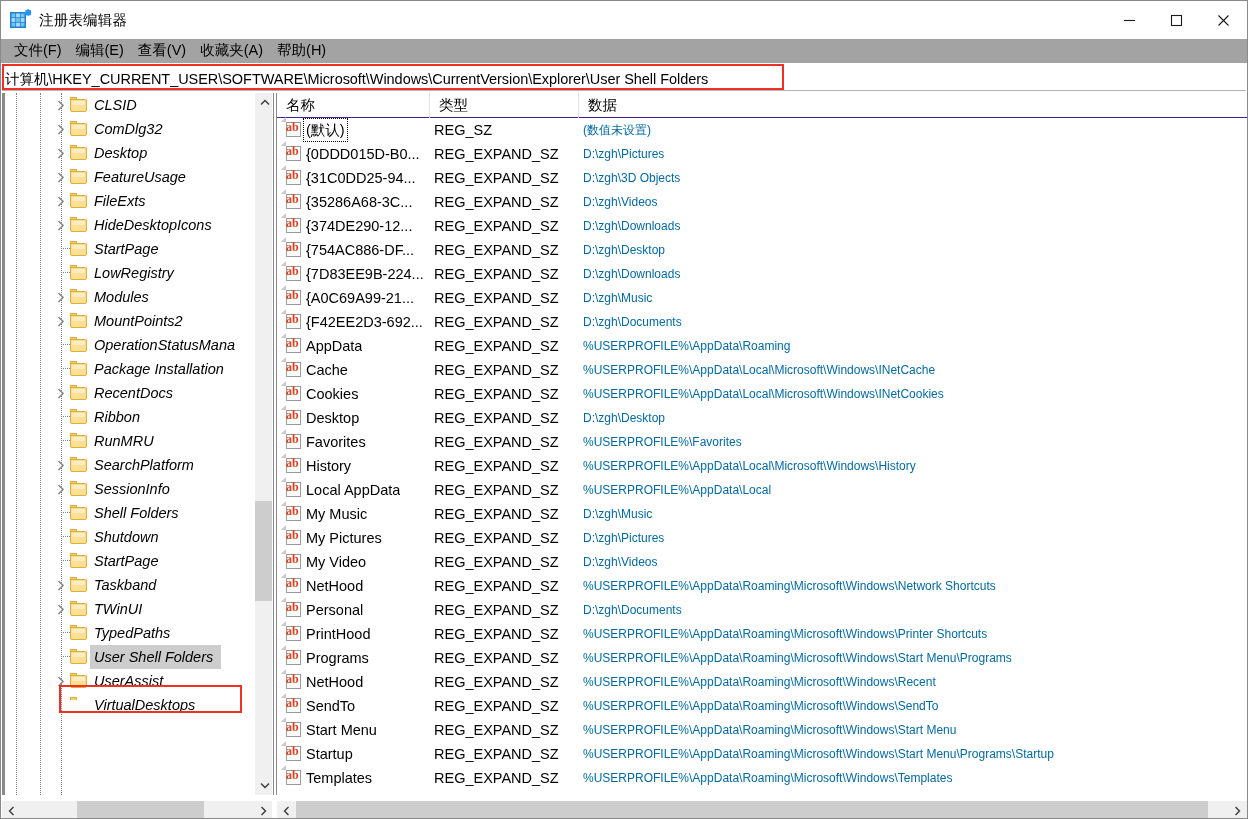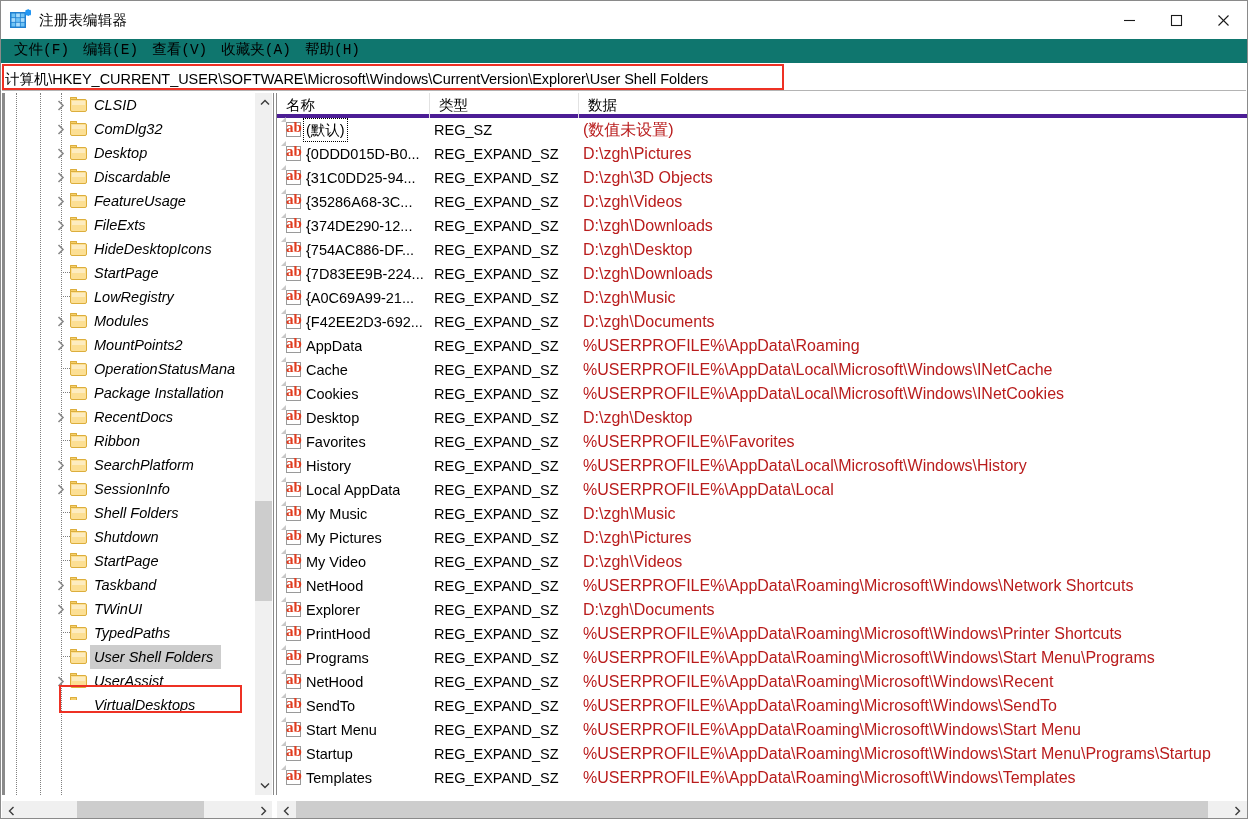--- a/index.html
+++ b/index.html
@@ -46,24 +46,23 @@
     width: 47px; height: 38px;
     display: flex; align-items: center; justify-content: center;
     background: transparent;
   }
   .winbtn svg { display: block; }
 
   
   .menubar {
     position: absolute; left: 0; top: 38px;
     width: 1246px; height: 24px;
-    background: #0f766e;
-    display: flex; 
+    background: #a3a3a3;
+    display: flex; align-items: center;
     padding-left: 6px;
-    font-family: Liberation Mono, monospace;
   }
   .menuitem {
     font-size: 14.5px;
     color: #000000;
     padding: 1px 7px 2px 7px;
     white-space: nowrap;
   }
 
   
   .addrwrap {
@@ -202,21 +201,21 @@
   .listpane {
     position: absolute; left: 275px; top: 0;
     width: 970px; height: 726px;
     background: #ffffff;
     overflow: hidden;
   }
   .listhdr {
     position: relative;
     height: 25px;
     background: #ffffff;
-    border-bottom: 4px solid #4c1d95;
+    border-bottom: 1px solid #4c1d95;
   }
   .hcell {
     position: absolute; top: 0;
     height: 25px; line-height: 25px;
     font-size: 14.5px; color: #000000;
     padding-left: 9px;
     border-right: 1px solid #e2e2e2;
     white-space: nowrap;
   }
   .hcell.c-name { left: 0;   width: 153px; }
@@ -247,41 +246,41 @@
     top: 1px;
   }
   .lrow .ctype {
     position: absolute; left: 157px; top: 0;
     height: 24px; line-height: 24px;
     font-size: 14.5px; color: #000000;
   }
   .lrow .cdata {
     position: absolute; left: 306px; top: 0;
     height: 24px; line-height: 24px;
-    font-size: 16px; color: #b91c1c;
+    font-size: 12px; color: #0369a1;
   }
 
   
   .ab-shape { position: relative; width: 16px; height: 16px; }
   .ab-shape .pg {
     position: absolute; left: 0; top: 0;
     width: 15px; height: 15px;
     background: #ffffff;
     border: 1px solid #9a9a9a;
   }
   .ab-shape .fold {
     position: absolute; right: 0px; bottom: 0px;
     width: 0; height: 0;
     border-left: 5px solid transparent;
     border-bottom: 5px solid #c8c8c8;
   }
   .ab-shape .abtxt {
     position: absolute; left: 0; top: -1px;
     width: 15px; height: 13px;
-    font-size: 15px; font-weight: bold;
+    font-size: 12px; font-weight: bold;
     color: #e03c1f;
     line-height: 13px;
     text-align: left;
     font-family: "Liberation Serif", serif;
   }
 
   
   .vscroll {
     position: absolute; top: 0;
     width: 19px;
@@ -438,29 +437,20 @@
               <span class="folder"><span class="folder-shape"><span class="tab"></span><span class="body"></span></span></span>
               <span class="tlabel">Desktop</span>
             </div>
             <div class="tnode">
               <span class="chev">
                 <svg width="8" height="11" viewBox="0 0 8 11">
                   <polyline points="1.5,1 6,5.5 1.5,10" fill="none" stroke="#8a8a8a" stroke-width="1.6"></polyline>
                 </svg>
               </span>
               <span class="folder"><span class="folder-shape"><span class="tab"></span><span class="body"></span></span></span>
-              <span class="tlabel">Discardable</span>
-            </div>
-            <div class="tnode">
-              <span class="chev">
-                <svg width="8" height="11" viewBox="0 0 8 11">
-                  <polyline points="1.5,1 6,5.5 1.5,10" fill="none" stroke="#8a8a8a" stroke-width="1.6"></polyline>
-                </svg>
-              </span>
-              <span class="folder"><span class="folder-shape"><span class="tab"></span><span class="body"></span></span></span>
               <span class="tlabel">FeatureUsage</span>
             </div>
             <div class="tnode">
               <span class="chev">
                 <svg width="8" height="11" viewBox="0 0 8 11">
                   <polyline points="1.5,1 6,5.5 1.5,10" fill="none" stroke="#8a8a8a" stroke-width="1.6"></polyline>
                 </svg>
               </span>
               <span class="folder"><span class="folder-shape"><span class="tab"></span><span class="body"></span></span></span>
               <span class="tlabel">FileExts</span>
@@ -518,20 +508,25 @@
                   <polyline points="1.5,1 6,5.5 1.5,10" fill="none" stroke="#8a8a8a" stroke-width="1.6"></polyline>
                 </svg>
               </span>
               <span class="folder"><span class="folder-shape"><span class="tab"></span><span class="body"></span></span></span>
               <span class="tlabel">RecentDocs</span>
             </div>
             <div class="tnode">
               <span class="hstub"></span>
               <span class="folder"><span class="folder-shape"><span class="tab"></span><span class="body"></span></span></span>
               <span class="tlabel">Ribbon</span>
+            </div>
+            <div class="tnode">
+              <span class="hstub"></span>
+              <span class="folder"><span class="folder-shape"><span class="tab"></span><span class="body"></span></span></span>
+              <span class="tlabel">RunMRU</span>
             </div>
             <div class="tnode">
               <span class="chev">
                 <svg width="8" height="11" viewBox="0 0 8 11">
                   <polyline points="1.5,1 6,5.5 1.5,10" fill="none" stroke="#8a8a8a" stroke-width="1.6"></polyline>
                 </svg>
               </span>
               <span class="folder"><span class="folder-shape"><span class="tab"></span><span class="body"></span></span></span>
               <span class="tlabel">SearchPlatform</span>
             </div>
@@ -756,21 +751,21 @@
             <span class="cdata">D:\zgh\Videos</span>
           </div>
           <div class="lrow">
             <span class="abicon"><span class="ab-shape"><span class="pg"></span><span class="abtxt">ab</span><span class="fold"></span></span></span>
             <span class="cname">NetHood</span>
             <span class="ctype">REG_EXPAND_SZ</span>
             <span class="cdata">%USERPROFILE%\AppData\Roaming\Microsoft\Windows\Network Shortcuts</span>
           </div>
           <div class="lrow">
             <span class="abicon"><span class="ab-shape"><span class="pg"></span><span class="abtxt">ab</span><span class="fold"></span></span></span>
-            <span class="cname">Explorer</span>
+            <span class="cname">Personal</span>
             <span class="ctype">REG_EXPAND_SZ</span>
             <span class="cdata">D:\zgh\Documents</span>
           </div>
           <div class="lrow">
             <span class="abicon"><span class="ab-shape"><span class="pg"></span><span class="abtxt">ab</span><span class="fold"></span></span></span>
             <span class="cname">PrintHood</span>
             <span class="ctype">REG_EXPAND_SZ</span>
             <span class="cdata">%USERPROFILE%\AppData\Roaming\Microsoft\Windows\Printer Shortcuts</span>
           </div>
           <div class="lrow">

